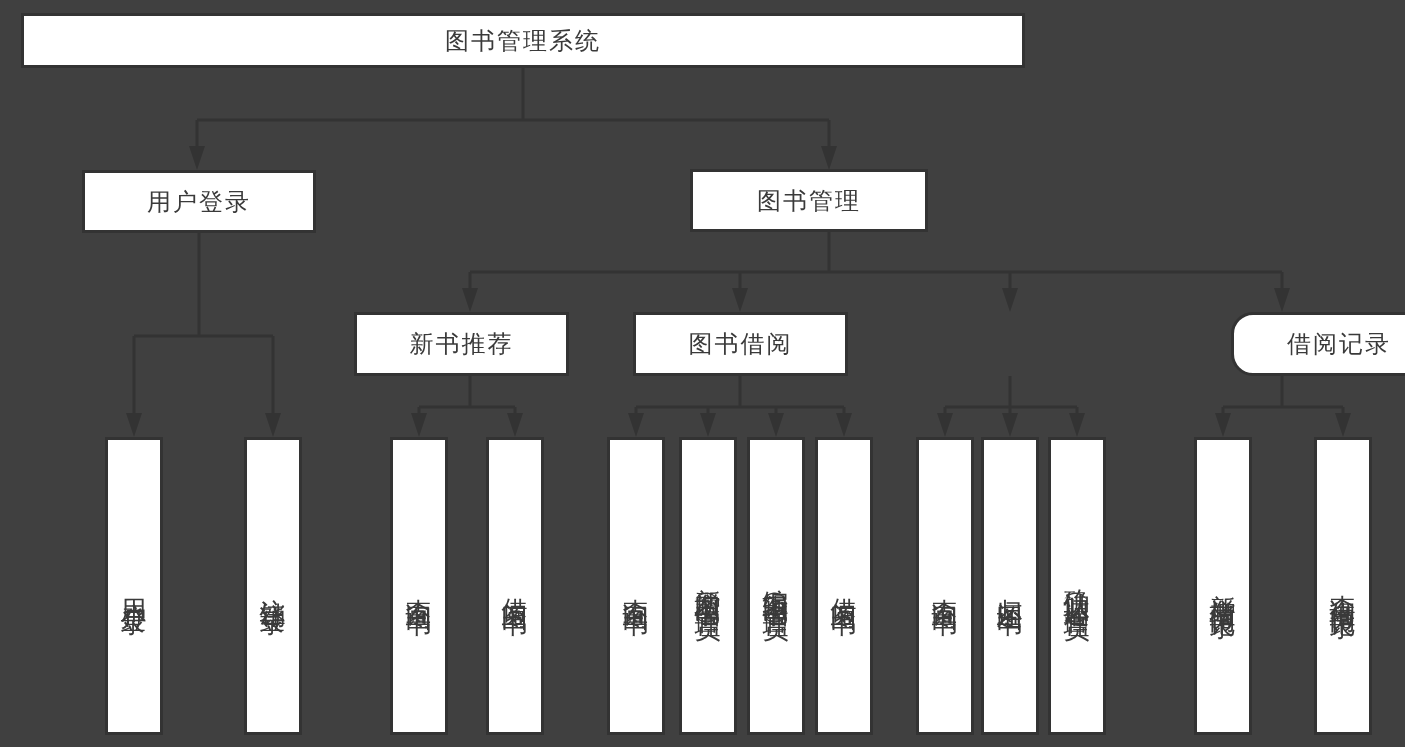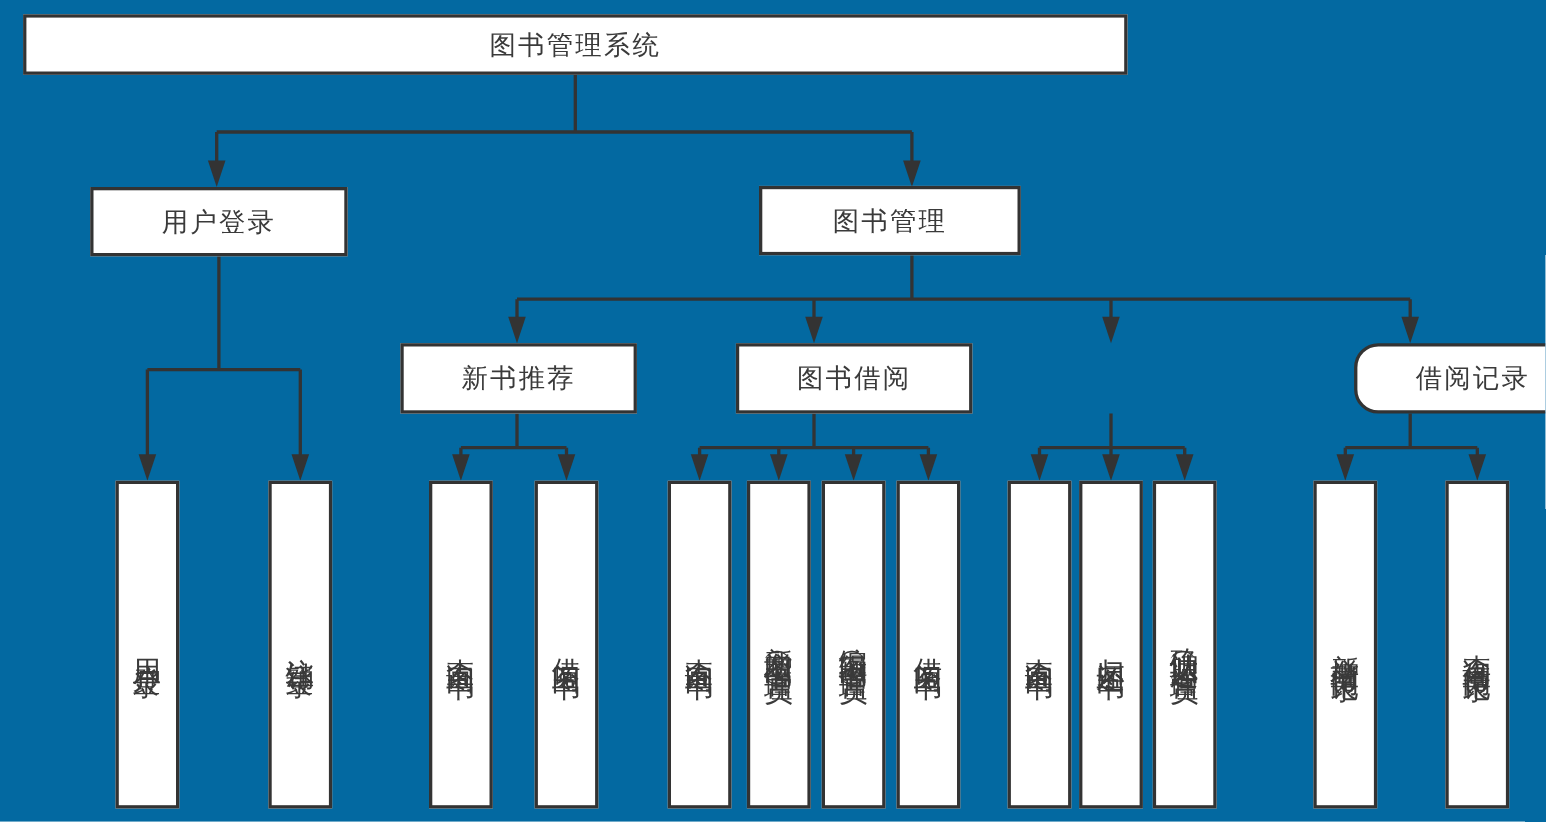--- a/index.html
+++ b/index.html
@@ -5,21 +5,21 @@
   html, body {
     margin: 0;
     padding: 0;
     background: #ffffff;
     font-family: "Liberation Sans", sans-serif;
   }
   .canvas {
     position: relative;
     width: 1405px;
     height: 747px;
-    background: #0369a1;
+    background: #404040;
     overflow: hidden;
   }
   .connectors {
     position: absolute;
     left: 0;
     top: 0;
     width: 1405px;
     height: 747px;
   }
   .node {
@@ -43,22 +43,22 @@
     font-size: 26px;
     letter-spacing: 4px;
     line-height: 1;
     top: 437px;
     width: 58px;
     height: 298px;
   }
   .root-node   { left: 21px;   top: 13px;  width: 1004px; height: 55px; }
   .n2a         { left: 82px;   top: 170px; width: 234px;  height: 63px; }
   .n2b         { left: 690px;  top: 169px; width: 238px;  height: 63px; }
-  .n3a         { left: 364px;  top: 312px; width: 215px;  height: 64px; }
-  .n3b         { left: 633px;  top: 312px; width: 215px;  height: 64px; margin-left: 36px; }
+  .n3a         { left: 354px;  top: 312px; width: 215px;  height: 64px; }
+  .n3b         { left: 633px;  top: 312px; width: 215px;  height: 64px; }
   .n3c         { left: 905px;  top: 312px; width: 211px;  height: 64px; }
   .n3d         { left: 1231px; top: 312px; width: 216px;  height: 64px; border-radius: 22px; }
   .b1  { left: 105px;  }
   .b2  { left: 244px;  }
   .b3  { left: 390px;  }
   .b4  { left: 486px;  }
   .b5  { left: 607px;  }
   .b6  { left: 679px;  }
   .b7  { left: 747px;  }
   .b8  { left: 815px;  }

